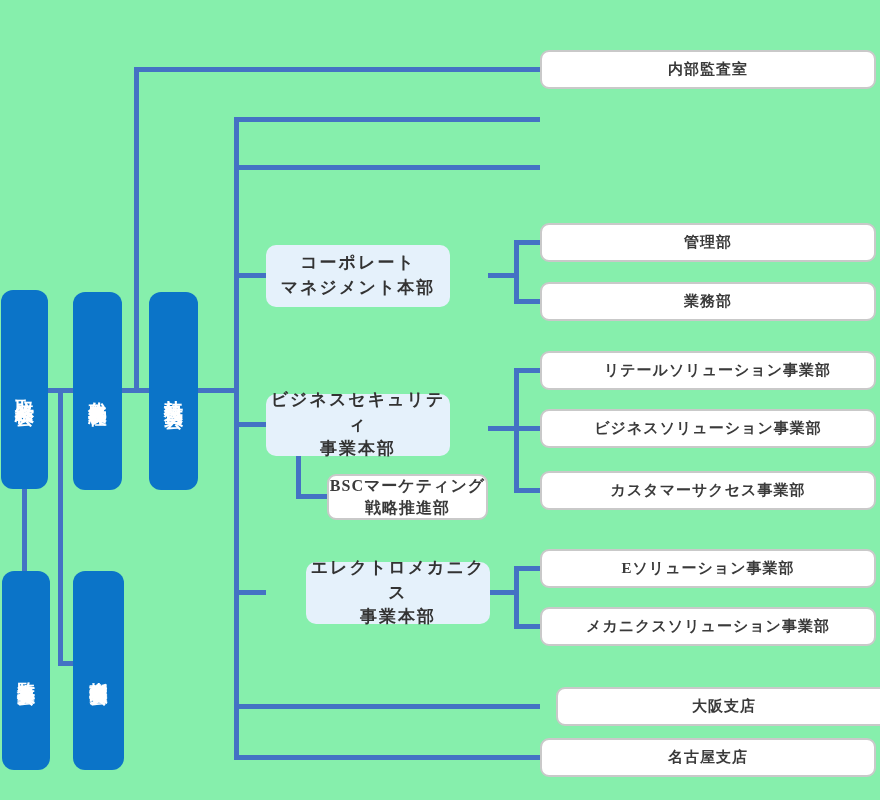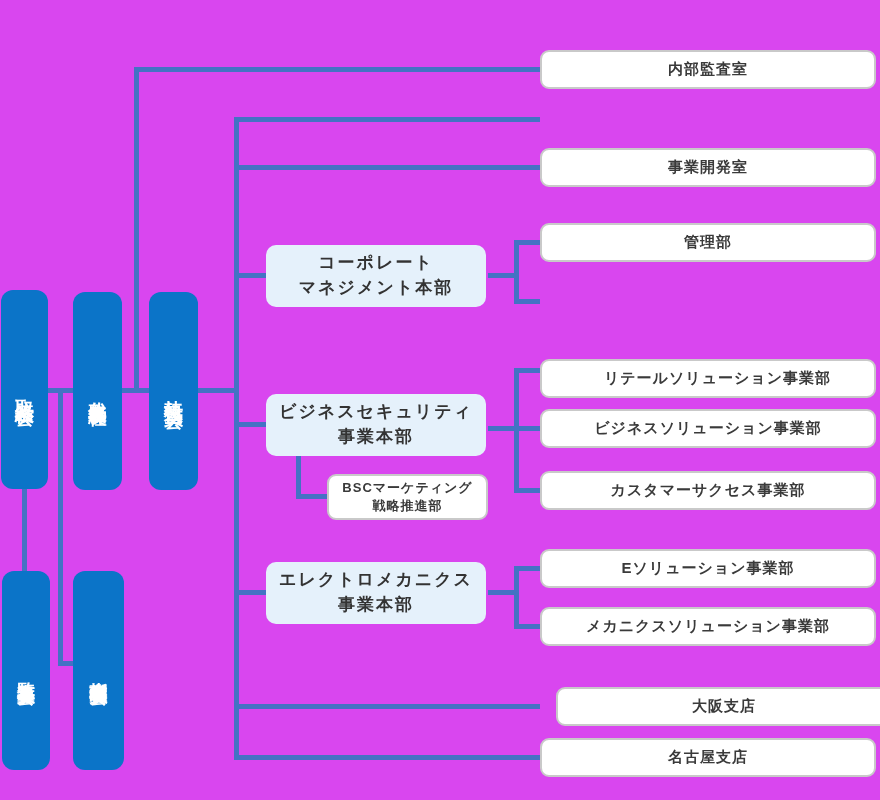--- a/index.html
+++ b/index.html
@@ -4,48 +4,48 @@
 <style>
   :root{
     --pillar-blue:#0b74c8;
     --connector-blue:#4472c4;
     --division-bg:#e5f1fb;
     --box-border:#c9c9c9;
     --text-dark:#3a3a3a;
   }
   html,body{margin:0;padding:0;background:#ffffff;}
   .canvas{
-    position:relative;width:880px;height:800px;background:#d946ef;
-    font-family:Liberation Sans, sans-serif;overflow:hidden;
+    position:relative;width:880px;height:800px;background:#86efac;
+    font-family:Liberation Serif, serif;overflow:hidden;
   }
   .line{position:absolute;background:var(--connector-blue);}
   .pillar{
     position:absolute;background:var(--pillar-blue);border-radius:12px;
     color:#ffffff;font-weight:700;font-size:19px;letter-spacing:3px;
     display:flex;align-items:center;justify-content:center;
     writing-mode:vertical-rl;text-orientation:upright;
   }
   .wbox{
     position:absolute;left:540px;width:336px;height:39px;box-sizing:border-box;
     background:#ffffff;border:2px solid var(--box-border);border-radius:9px;
     display:flex;align-items:center;justify-content:center;
     font-size:15px;font-weight:600;color:var(--text-dark);letter-spacing:1px;
   }
   .division{
-    position:absolute;left:266px;width:220px;height:62px;box-sizing:border-box;
+    position:absolute;left:266px;width:184px;height:62px;box-sizing:border-box;
     background:var(--division-bg);border-radius:10px;
     display:flex;align-items:center;justify-content:center;text-align:center;
     font-size:17px;font-weight:700;color:#333333;letter-spacing:2px;
     white-space:pre-line;line-height:1.45;
   }
   .bsc{
     position:absolute;left:327px;top:474px;width:161px;height:46px;box-sizing:border-box;
     background:#ffffff;border:2px solid var(--box-border);border-radius:9px;
     display:flex;align-items:center;justify-content:center;text-align:center;
-    font-size:13px;font-weight:700;color:var(--text-dark);letter-spacing:1px;
+    font-size:16px;font-weight:700;color:var(--text-dark);letter-spacing:1px;
     white-space:pre-line;line-height:1.35;
   }
 </style>
 </head>
 <body>
 
 <div class="canvas">
 
   <div class="line" style="left:48px;top:388px;width:191px;height:5px;"></div>
 
@@ -85,35 +85,35 @@
   <div class="line" style="left:519px;top:566px;width:21px;height:5px;"></div>
   <div class="line" style="left:519px;top:624px;width:21px;height:5px;"></div>
 
   <div class="pillar" style="left:1px;top:290px;width:47px;height:199px;">取締役会</div>
   <div class="pillar" style="left:73px;top:292px;width:49px;height:198px;font-size:18px;letter-spacing:1px;">代表取締役社長</div>
   <div class="pillar" style="left:149px;top:292px;width:49px;height:198px;">執行役員会</div>
   <div class="pillar" style="left:2px;top:571px;width:48px;height:199px;font-size:18px;letter-spacing:1px;">監査等委員会</div>
   <div class="pillar" style="left:73px;top:571px;width:51px;height:199px;font-size:18px;letter-spacing:1px;">指名報酬委員会</div>
 
   <div class="wbox" style="top:50px;">内部監査室</div>
-  <div class="wbox" style="top:148px;">事業開発室</div>
 
   <div class="division" style="top:245px;">コーポレート
 マネジメント本部</div>
   <div class="division" style="top:394px;">ビジネスセキュリティ
 事業本部</div>
-  <div class="division" style="top:562px;">エレクトロメカニクス
+  <div class="division" style="top:562px;margin-left:40px;">エレクトロメカニクス
 事業本部</div>
 
   <div class="bsc">BSCマーケティング
 戦略推進部</div>
 
   <div class="wbox" style="top:223px;">管理部</div>
+  <div class="wbox" style="top:282px;">業務部</div>
 
-  <div class="wbox" style="top:359px;padding-left:19px;">リテールソリューション事業部</div>
+  <div class="wbox" style="top:351px;padding-left:19px;">リテールソリューション事業部</div>
   <div class="wbox" style="top:409px;">ビジネスソリューション事業部</div>
   <div class="wbox" style="top:549px;">Eソリューション事業部</div>
 
   <div class="wbox" style="top:471px;">カスタマーサクセス事業部</div>
   <div class="wbox" style="top:607px;">メカニクスソリューション事業部</div>
 
   <div class="wbox" style="top:687px;margin-left:16px;">大阪支店</div>
   <div class="wbox" style="top:738px;">名古屋支店</div>
 
 </div>

